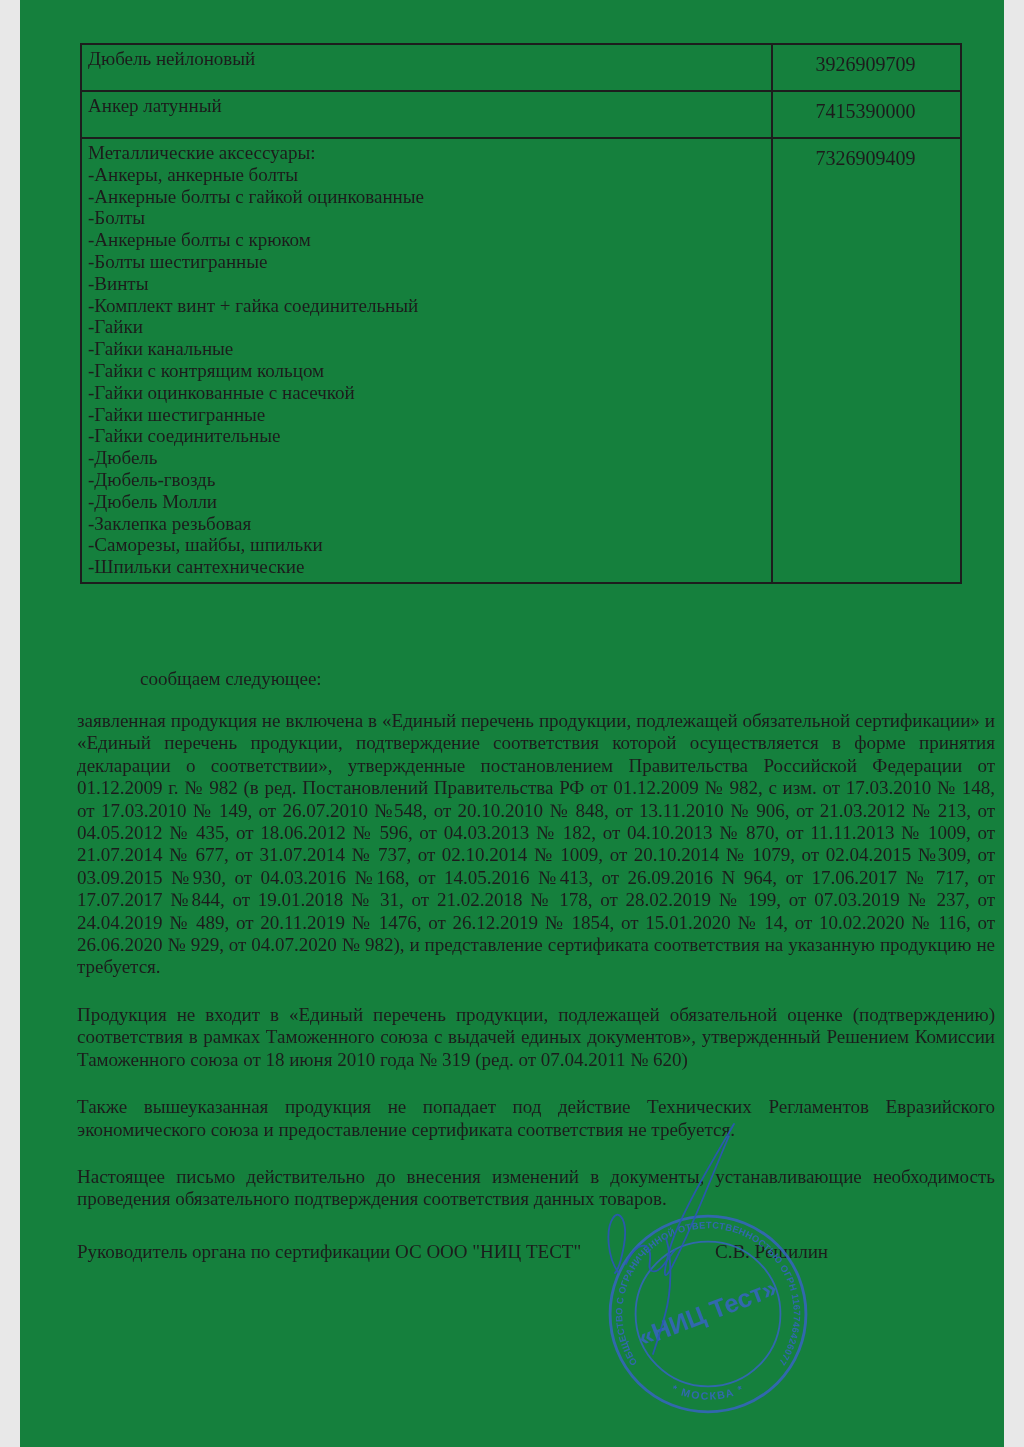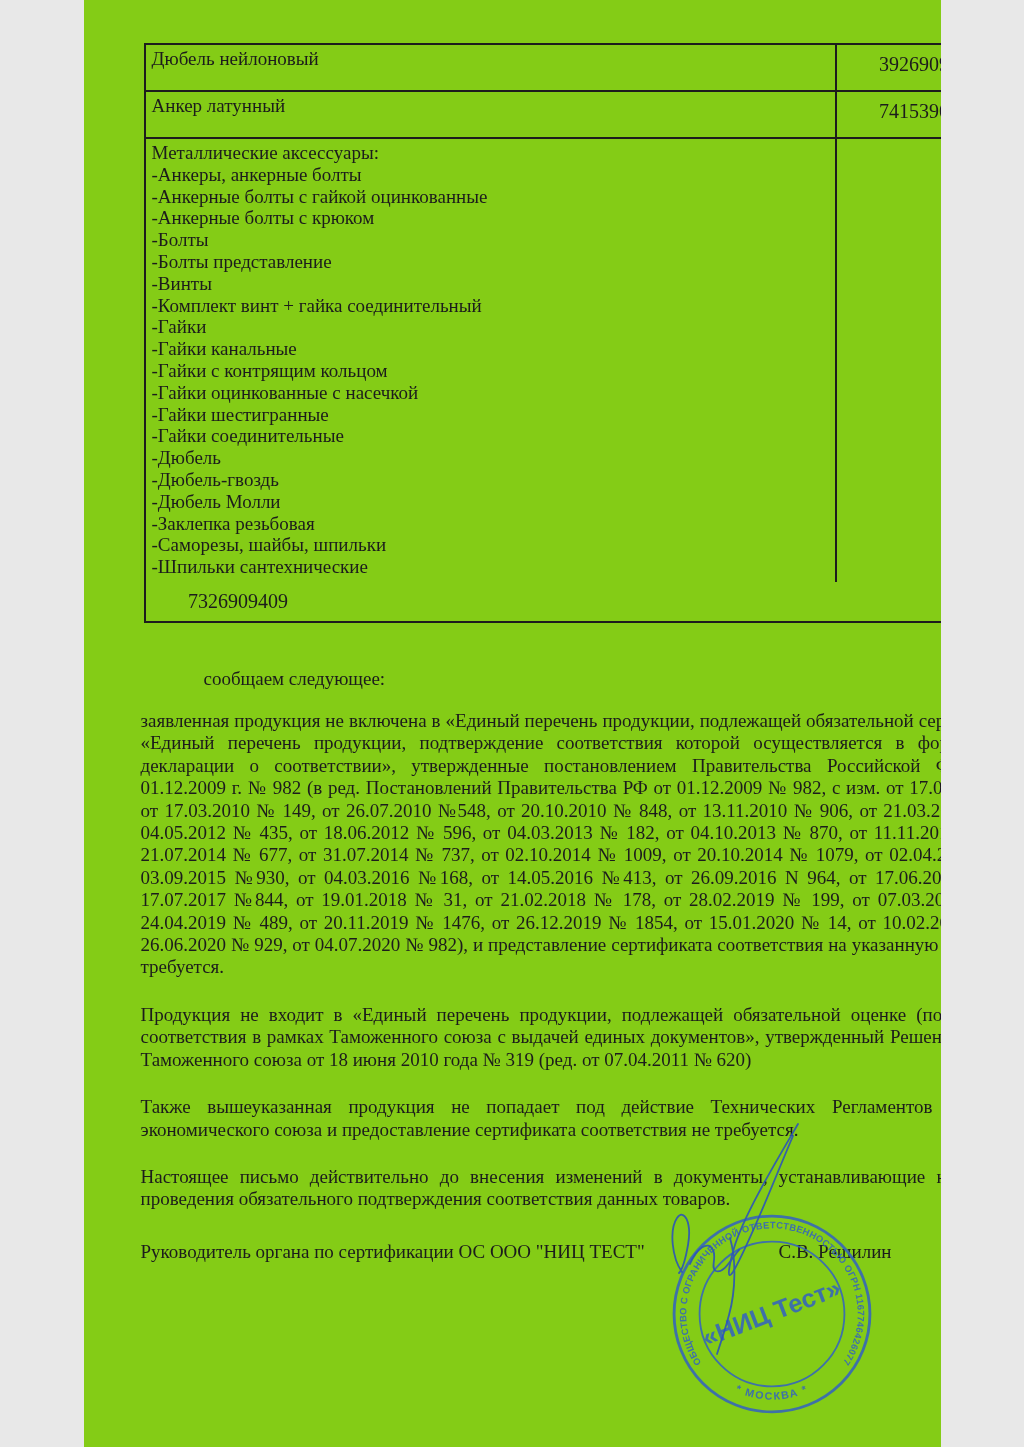--- a/index.html
+++ b/index.html
@@ -1,34 +1,34 @@
 <!DOCTYPE html>
 <html lang="ru"><head>
 <meta charset="utf-8">
 <style>
   html,body { margin:0; padding:0; }
   body { background:#e8e8e8; }
   .page {
     position:relative;
-    width:857px; height:1447px;
+    width:984px; height:1447px;
     margin:0 auto;
-    background:#84cc16;
+    background:#15803d;
     font-family:"Liberation Serif", serif;
     color:#1c1c1c;
     overflow:hidden;
   }
 
   
   .prod-table {
     position:absolute; left:60px; top:43px; width:878px;
     border:2px solid #1d1d1d;
     border-collapse:collapse;
   }
   .prod-table .row { display:flex; border-bottom:2px solid #1d1d1d; }
-  .prod-table .row:last-child { border-bottom:none;flex-direction:column; }
+  .prod-table .row:last-child { border-bottom:none; }
   .cell-name {
     width:691px; box-sizing:border-box;
     border-right:2px solid #1d1d1d;
     padding:3px 10px 4px 6px;
     font-size:19px; line-height:21.8px;
   }
   .cell-code {
     width:185px; box-sizing:border-box;
     padding:8px 4px 8px;
     font-size:20px; text-align:center;
@@ -96,23 +96,23 @@
       <div class="cell-code">
         <span>7415390000</span>
       </div>
     </div>
     <div class="row">
       <div class="cell-name">
         <div>Металлические аксессуары:</div>
         <div class="prod-list">
             <div>-Анкеры, анкерные болты</div>
             <div>-Анкерные болты с гайкой оцинкованные</div>
+            <div>-Болты</div>
             <div>-Анкерные болты с крюком</div>
-            <div>-Болты</div>
-            <div>-Болты представление</div>
+            <div>-Болты шестигранные</div>
             <div>-Винты</div>
             <div>-Комплект винт + гайка соединительный</div>
             <div>-Гайки</div>
             <div>-Гайки канальные</div>
             <div>-Гайки с контрящим кольцом</div>
             <div>-Гайки оцинкованные с насечкой</div>
             <div>-Гайки шестигранные</div>
             <div>-Гайки соединительные</div>
             <div>-Дюбель</div>
             <div>-Дюбель-гвоздь</div>

